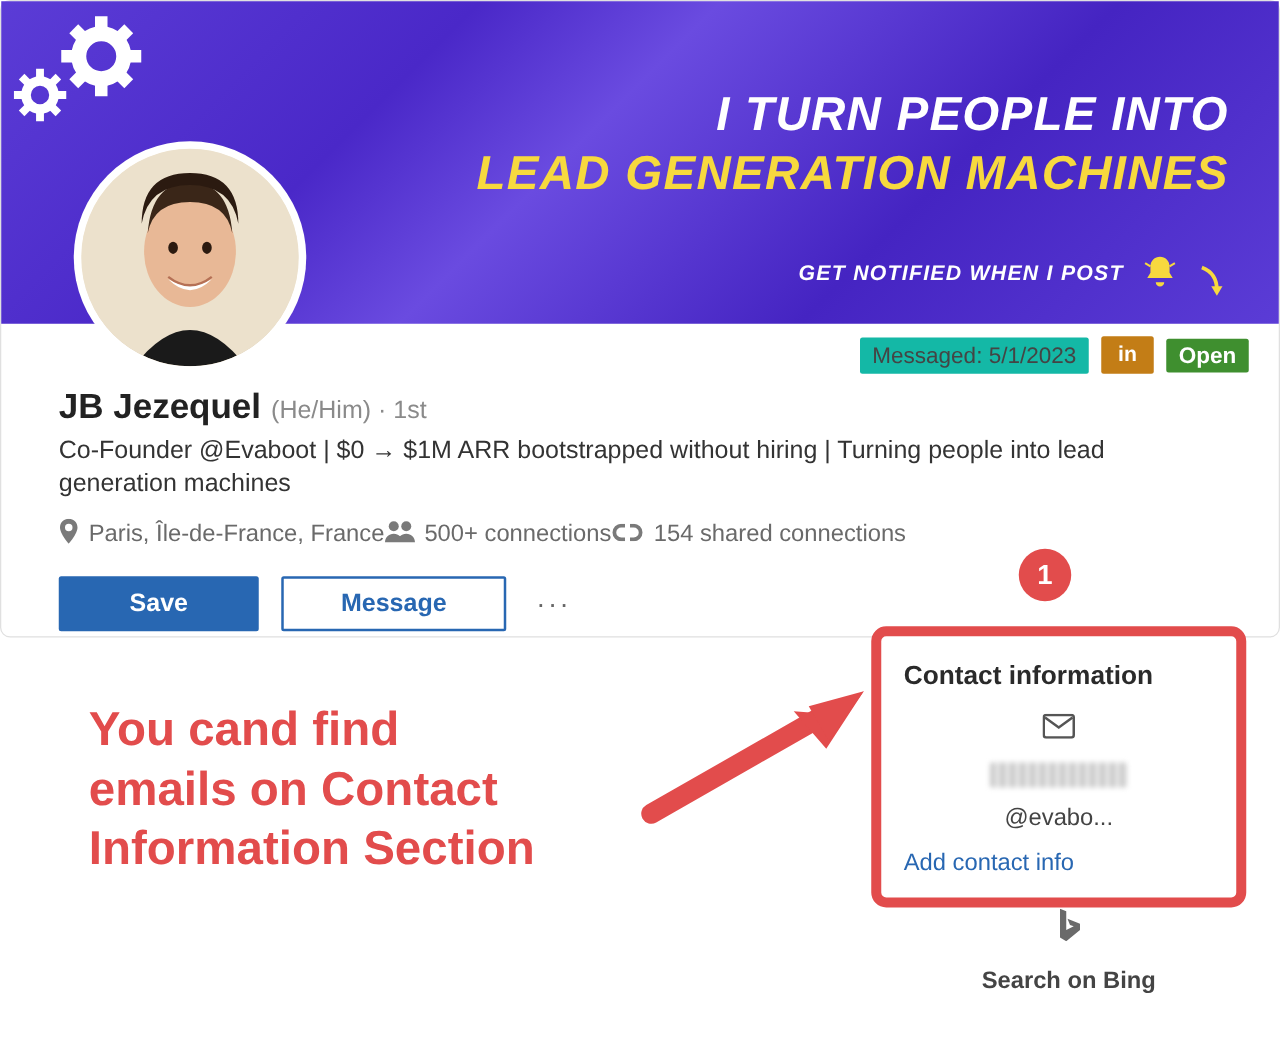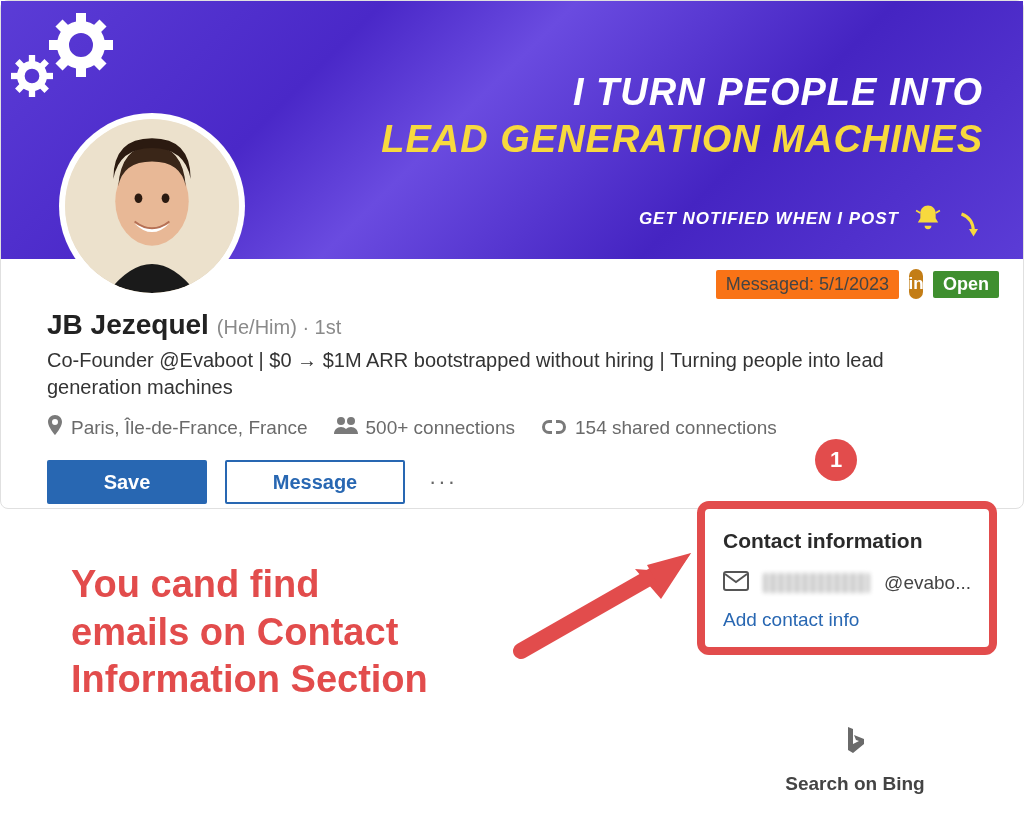--- a/index.html
+++ b/index.html
@@ -19,50 +19,50 @@
   
   .gears { position: absolute; left: 10px; top: 6px; }
 
   
   .avatar-wrap { position: absolute; left: 58px; top: 112px; width: 186px; height: 186px; border-radius: 50%; background: #fff; padding: 6px; }
   .avatar { width: 100%; height: 100%; border-radius: 50%; overflow: hidden; background: linear-gradient(#efe6d4 60%, #dccdb3 100%); display: flex; align-items: flex-end; justify-content: center; }
   .avatar svg { width: 100%; height: 100%; }
 
   
   .status-row { display: flex; justify-content: flex-end; align-items: center; gap: 10px; padding: 10px 24px 0 24px; }
-  .msg-badge { background: #f97316; color: #444; font-size: 18px; padding: 4px 10px; border-radius: 2px; }
-  .in-badge { width: 14px; height: 30px; background: #c37d16; color: #fff; font-weight: 800; font-size: 17px; display: flex; align-items: center; justify-content: center; border-radius: 12px; }
+  .msg-badge { background: #14b8a6; color: #444; font-size: 18px; padding: 4px 10px; border-radius: 2px; }
+  .in-badge { width: 42px; height: 30px; background: #c37d16; color: #fff; font-weight: 800; font-size: 17px; display: flex; align-items: center; justify-content: center; border-radius: 2px; }
   .open-badge { background: #3f8f2f; color: #fff; font-weight: 700; font-size: 18px; padding: 3px 10px; border-radius: 2px; }
 
   
   .profile-info { padding: 10px 40px 4px 46px; }
   .name-row { display: flex; align-items: baseline; gap: 8px; text-align: center; }
   .name { font-size: 28px; font-weight: 800; color: #222; }
   .pronoun { font-size: 20px; color: #8a8a8a; }
   .headline { font-size: 20px; color: #333; margin-top: 6px; line-height: 1.35; }
-  .meta-row { display: flex; align-items: center; gap: 26px; margin-top: 14px; color: #6a6a6a; font-size: 19px; }
+  .meta-row { display: flex; align-items: center; margin-top: 14px; color: #6a6a6a; font-size: 19px; }
   .meta-item { display: flex; align-items: center; gap: 8px; }
   .meta-item svg { flex-shrink: 0; }
 
   
   .btn-row { display: flex; align-items: center; gap: 18px; margin-top: 20px; }
   .btn { height: 44px; min-width: 160px; display: flex; align-items: center; justify-content: center; font-size: 20px; font-weight: 700; cursor: pointer; border-radius: 2px; }
   .btn-primary { background: #2867b2; color: #fff; border: none; }
   .btn-secondary { background: #fff; color: #2867b2; border: 2px solid #2867b2; min-width: 180px; }
   .btn-more { width: 40px; height: 40px; display: flex; align-items: center; justify-content: center; color: #666; font-size: 22px; letter-spacing: 2px; cursor: pointer; }
 
   
   .annotation-text { position: absolute; left: 70px; top: 560px; color: #e24c4c; font-size: 38px; font-weight: 800; line-height: 1.25; }
   .annotation-arrow { position: absolute; left: 510px; top: 540px; }
   .callout-badge { position: absolute; left: 814px; top: 438px; width: 42px; height: 42px; background: #e24c4c; color: #fff; border-radius: 50%; display: flex; align-items: center; justify-content: center; font-size: 22px; font-weight: 800; }
 
   
   .contact-box { position: absolute; right: 26px; top: 500px; width: 300px; border: 8px solid #e24c4c; border-radius: 12px; padding: 20px 18px 16px 18px; background: #fff; }
   .contact-title { font-size: 21px; font-weight: 800; color: #2a2a2a; margin-bottom: 18px; }
-  .contact-mail-row { display: flex; align-items: center; gap: 14px; margin-bottom: 14px; }
+  .contact-mail-row { display: flex; align-items: center; gap: 14px; margin-bottom: 14px; flex-direction: column; }
   .mail-icon { width: 26px; height: 20px; }
   .mail-blur { width: 110px; height: 20px; background: repeating-linear-gradient(90deg,#c9c9c9 0 4px,#e6e6e6 4px 8px); filter: blur(2px); border-radius: 2px; }
   .mail-end { color: #444; font-size: 19px; }
   .add-contact { color: #2867b2; font-weight: 400; font-size: 19px; cursor: pointer; }
 
   
   .bing-row { position: absolute; right: 26px; top: 726px; width: 302px; display: flex; align-items: center; gap: 16px; padding-left: 18px; flex-direction: column; }
   .bing-icon { width: 22px; height: 26px; }
   .bing-text { color: #444; font-size: 19px; font-weight: 600; }
 </style>

